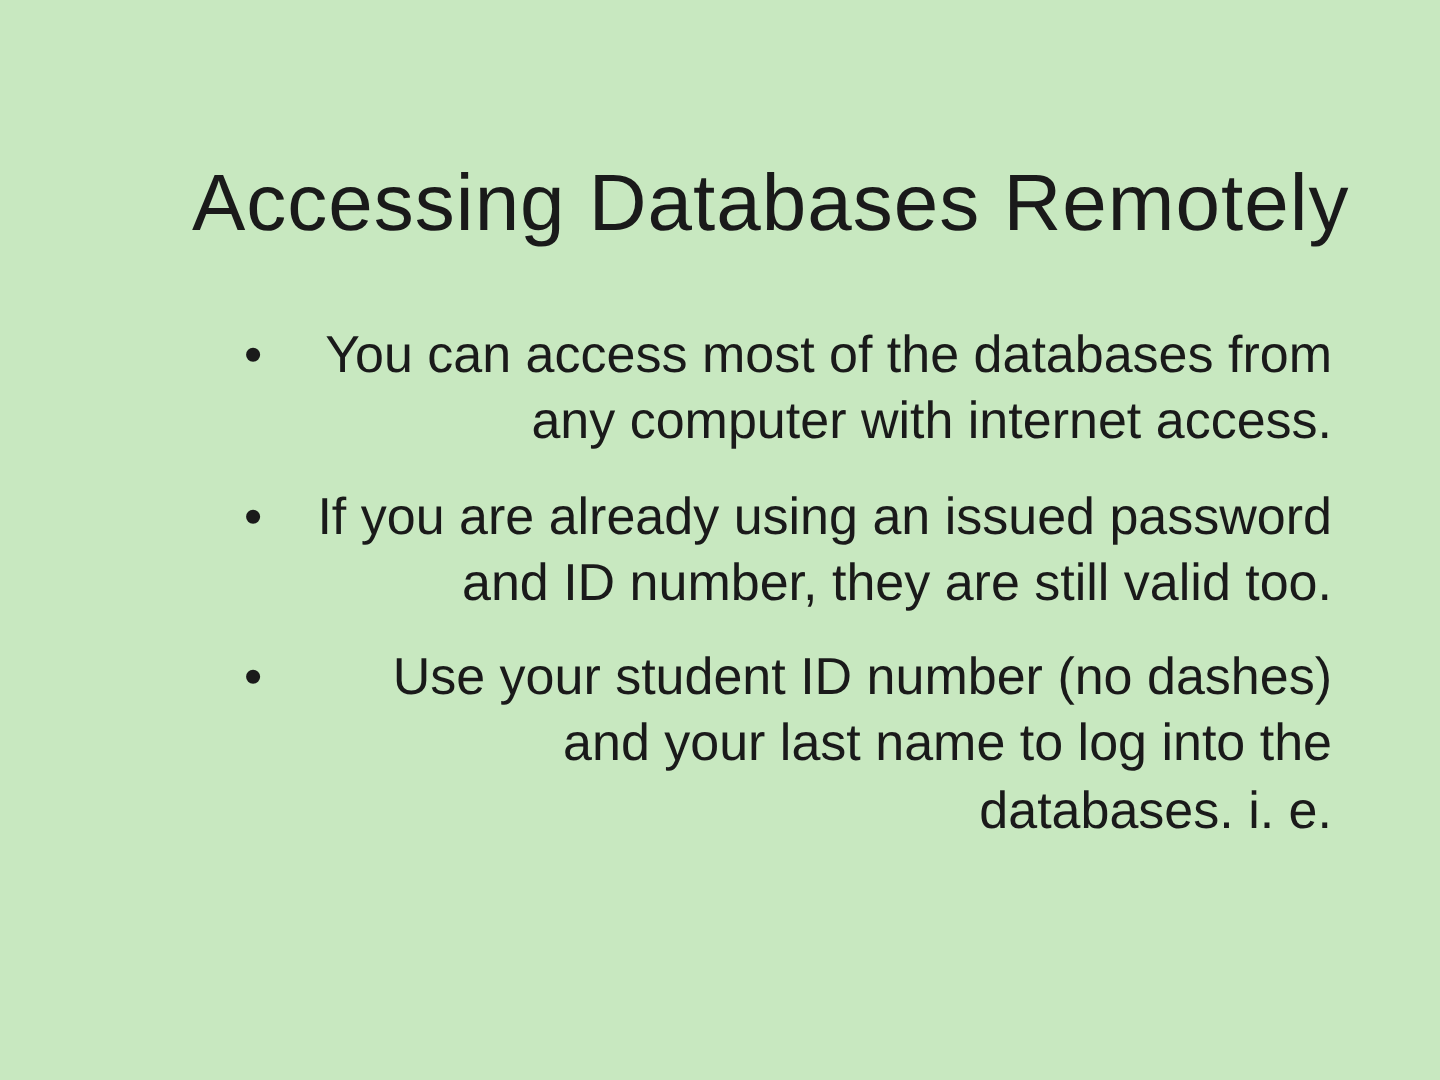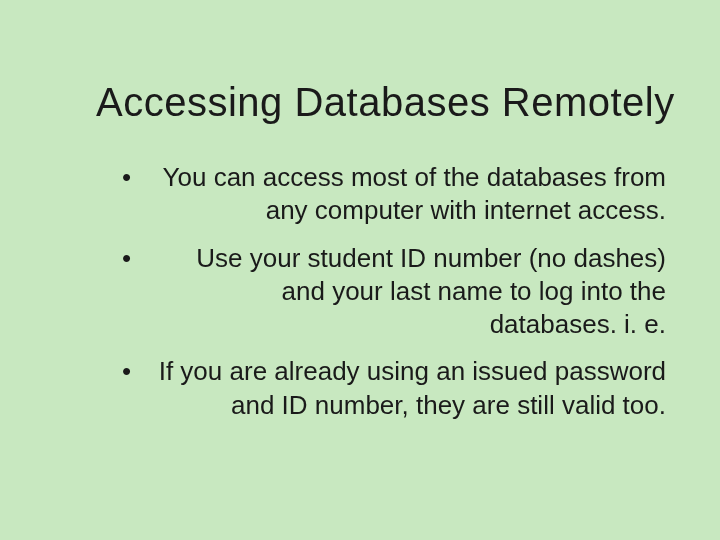--- a/index.html
+++ b/index.html
@@ -40,16 +40,16 @@
       font-size: 26px;
     }
   </style>
 </head>
 <body>
 
 <div class="slide">
   <h1 class="title">Accessing Databases Remotely</h1>
   <ul class="bullets">
     <li>You can access most of the databases from any computer with internet access.</li>
+    <li>If you are already using an issued password and ID number, they are still valid too.</li>
     <li>Use your student ID number (no dashes) and your last name to log into the databases. i. e.</li>
-    <li>If you are already using an issued password and ID number, they are still valid too.</li>
   </ul>
 </div>
 
 </body></html>

